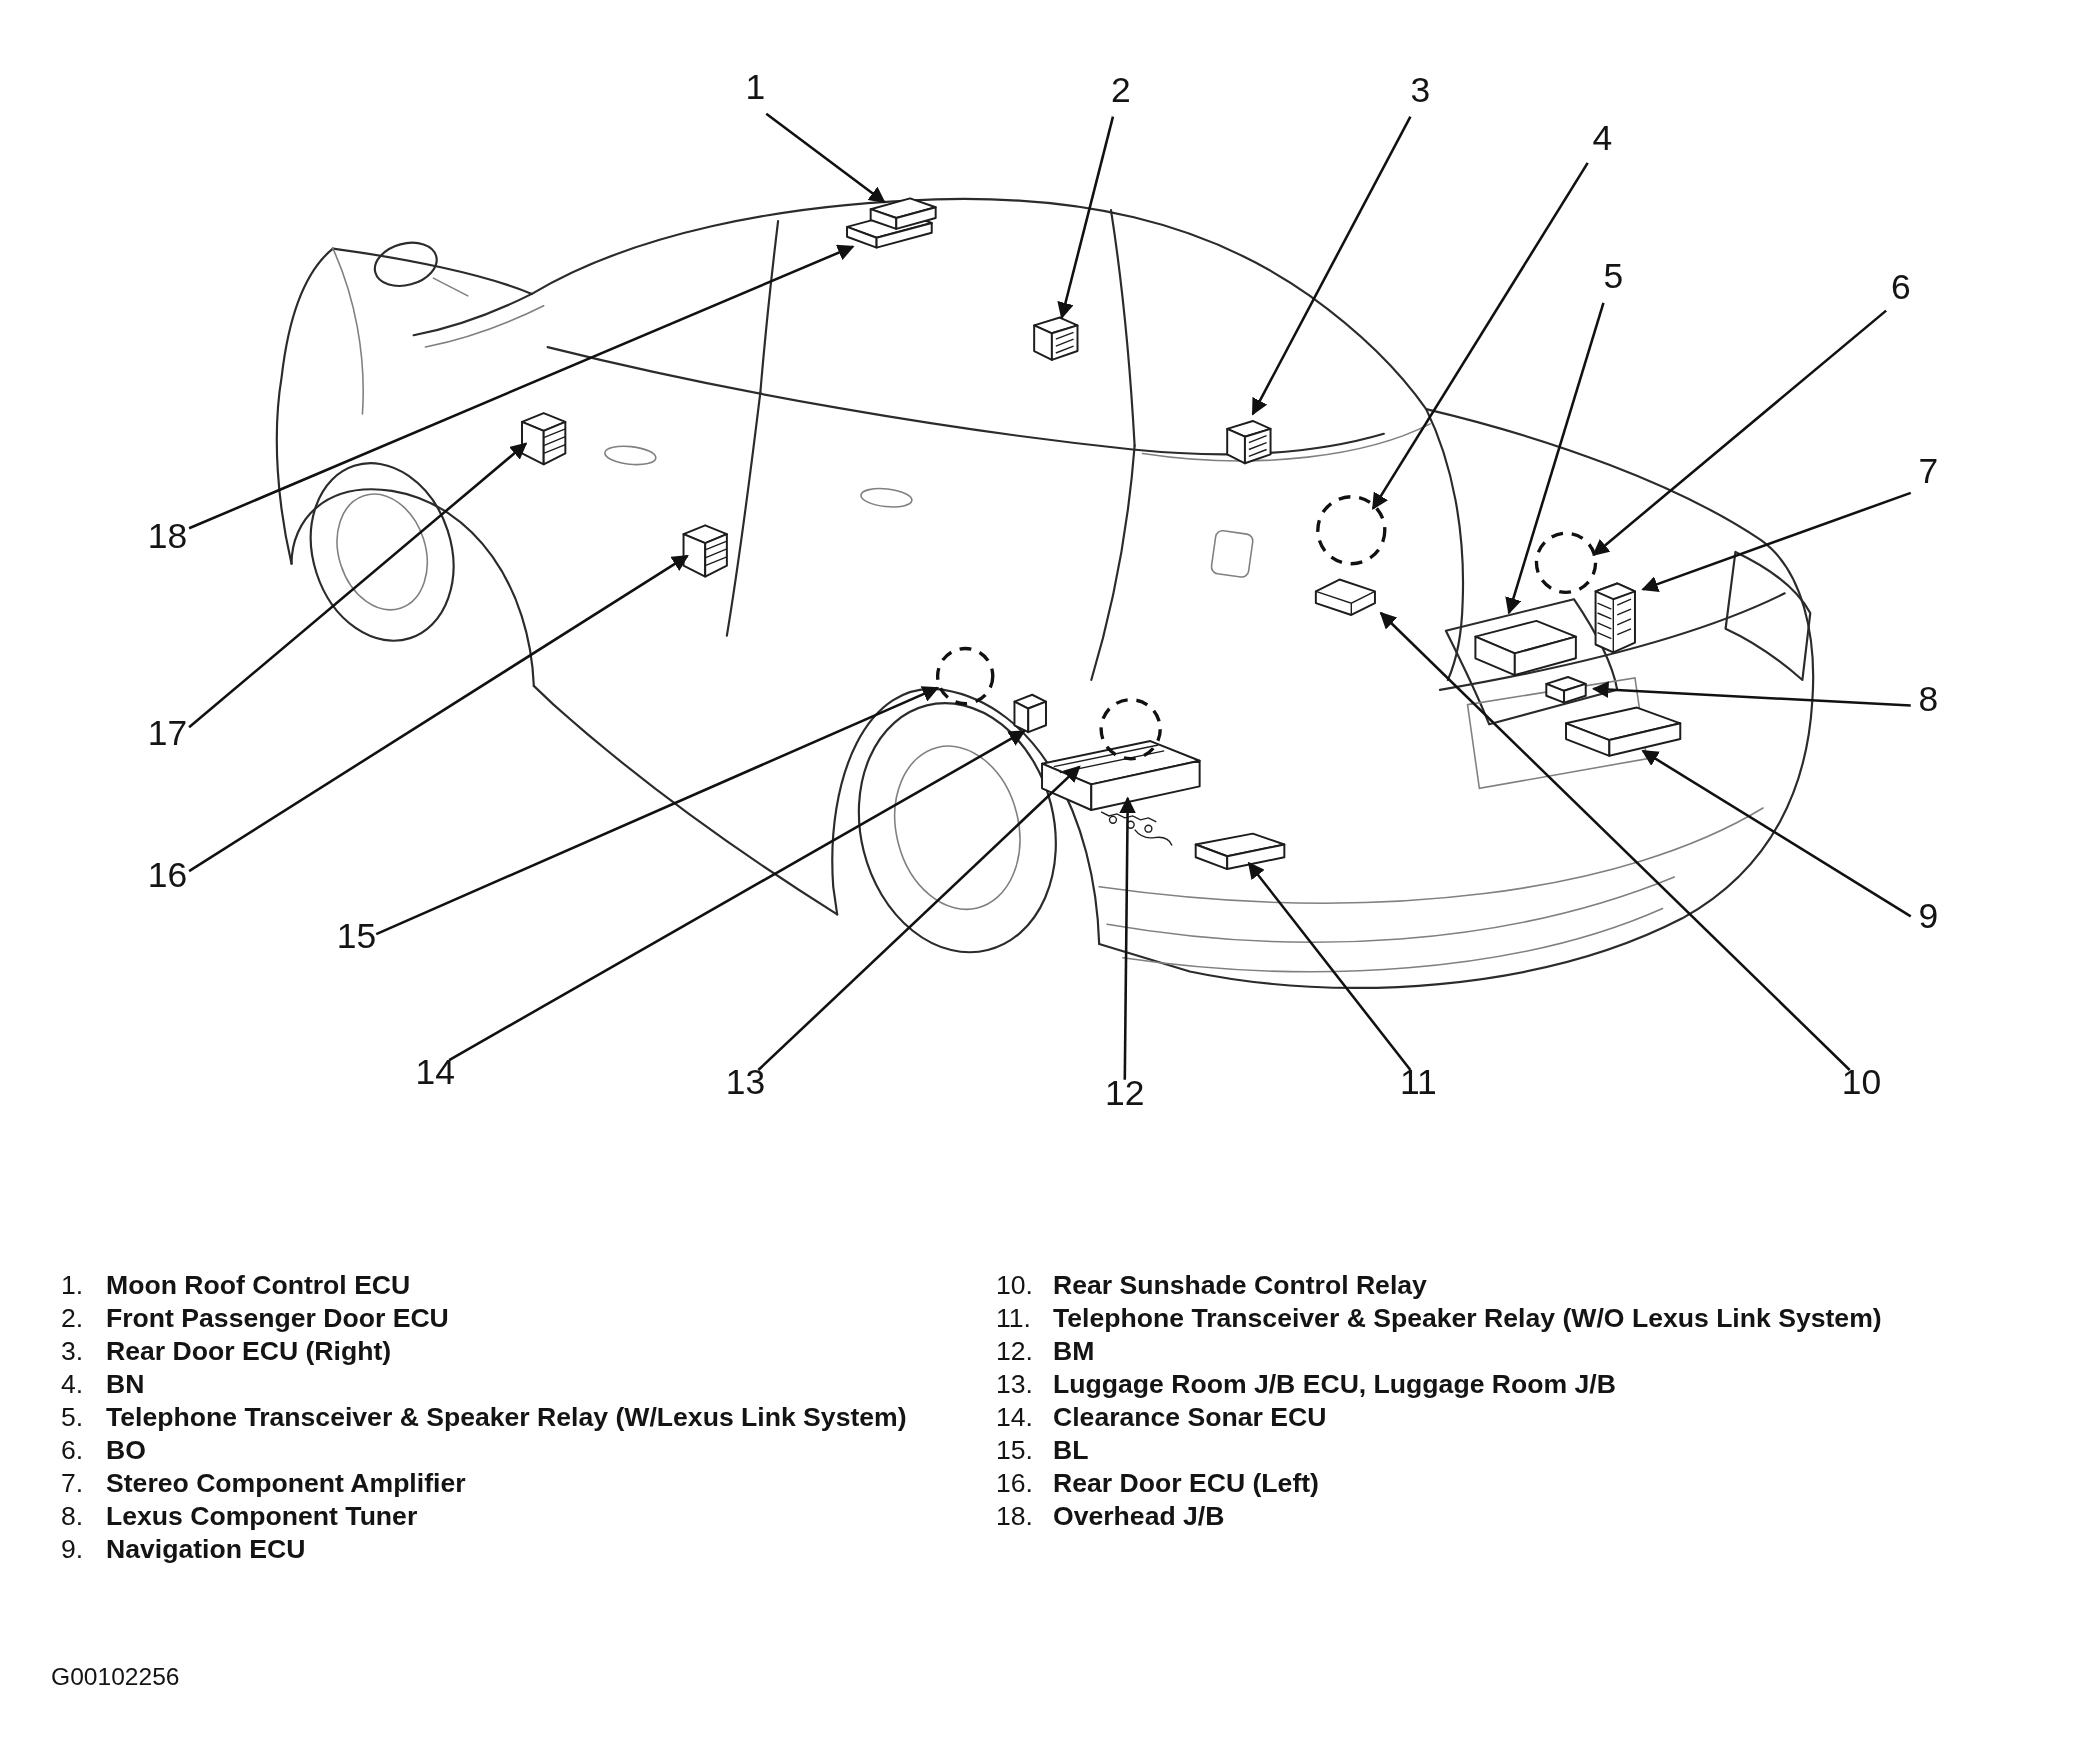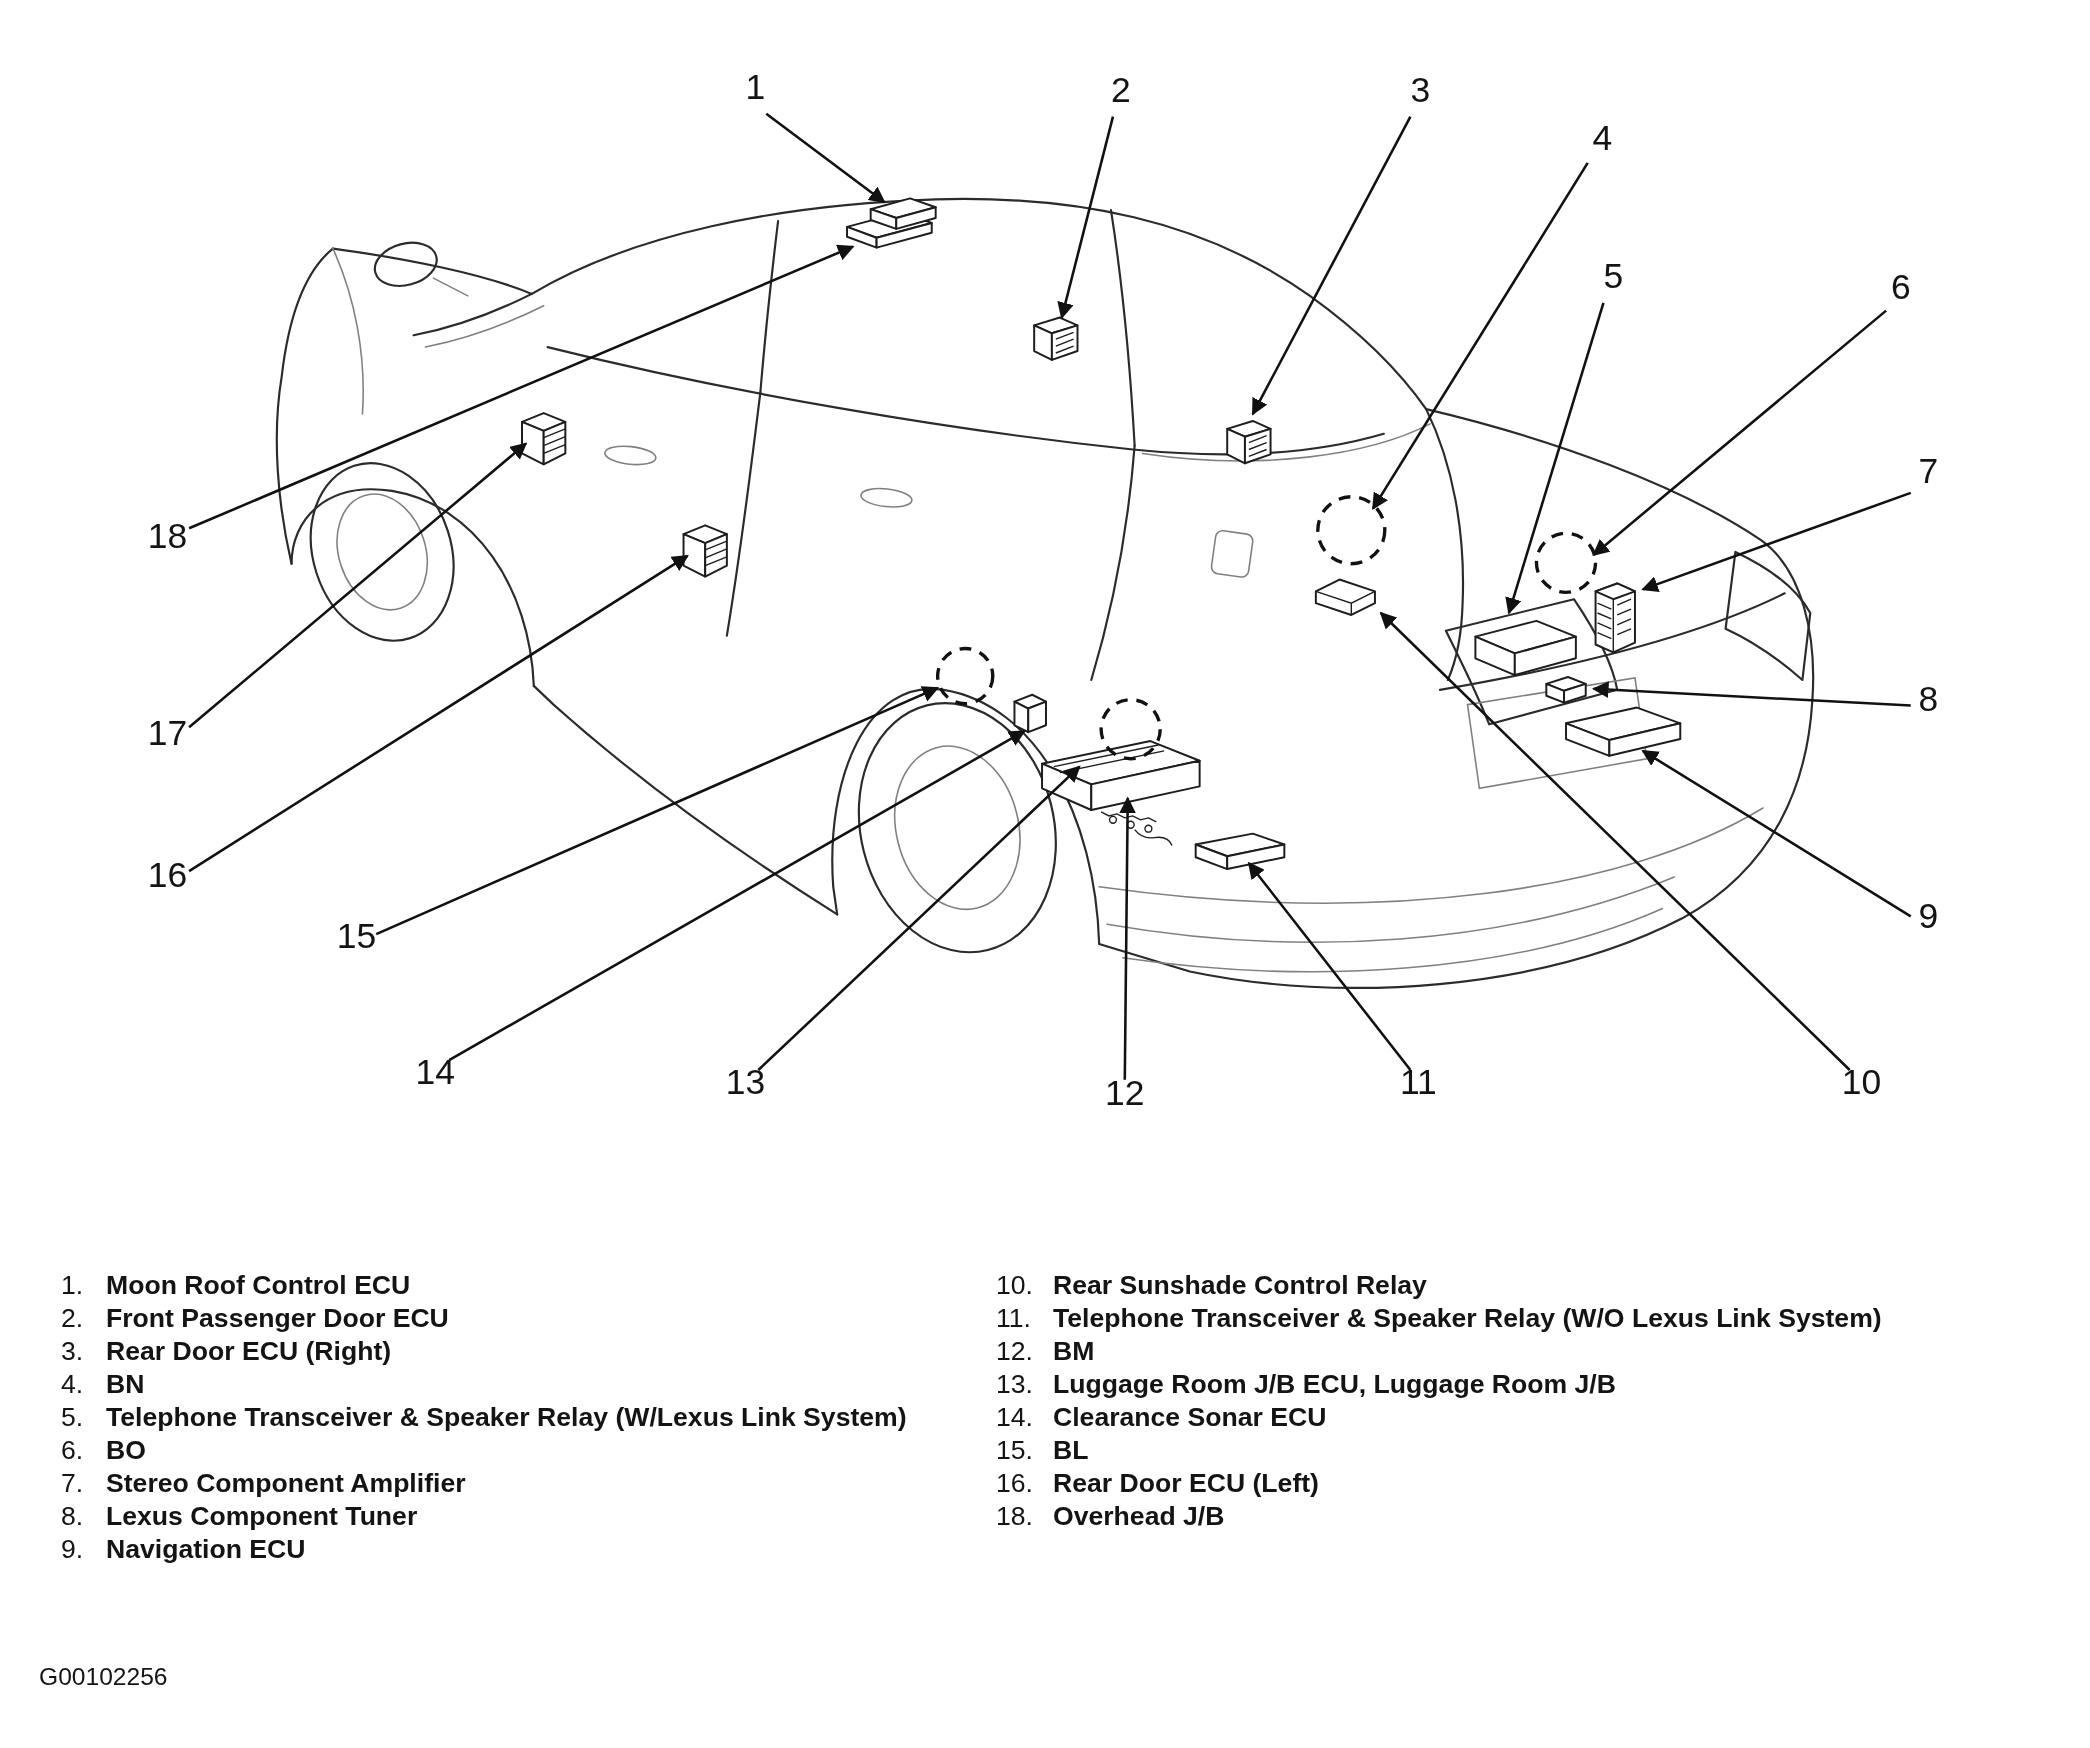--- a/index.html
+++ b/index.html
@@ -19,21 +19,21 @@
   
   .legend { position:absolute; top:1269px; left:0; width:2090px; font-size:26.6px; }
   .legend-col { position:absolute; top:0; }
   .col-left  { left:61px;  width:946px; }
   .col-right { left:996px; width:1024px; }
   .legend-row { display:flex; line-height:33px; }
   .lnum { flex:0 0 auto; width:45px; }
   .col-right .lnum { width:57px; }
   .llabel { flex:1 1 auto;font-weight:bold; }
 
-  .figcode { position:absolute; left:39px; top:1663px; font-size:24.6px; }
+  .figcode { position:absolute; left:51px; top:1663px; font-size:24.6px; }
 </style>
 </head>
 <body>
 
 <div class="page">
 
   <svg width="2090" height="1749" viewBox="0 0 2122 1775">
     <defs>
       <marker id="arrowhead" viewBox="0 0 10 10" refX="9" refY="5" markerWidth="6.5" markerHeight="6.5" orient="auto-start-reverse">
         <path d="M0 0 L10 5 L0 10 Z" fill="#111"></path>

